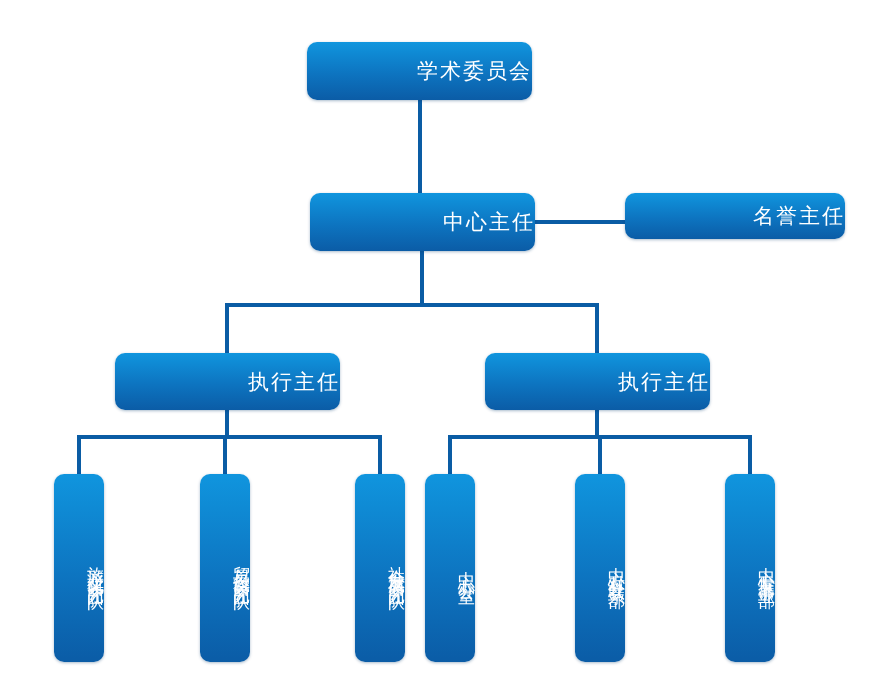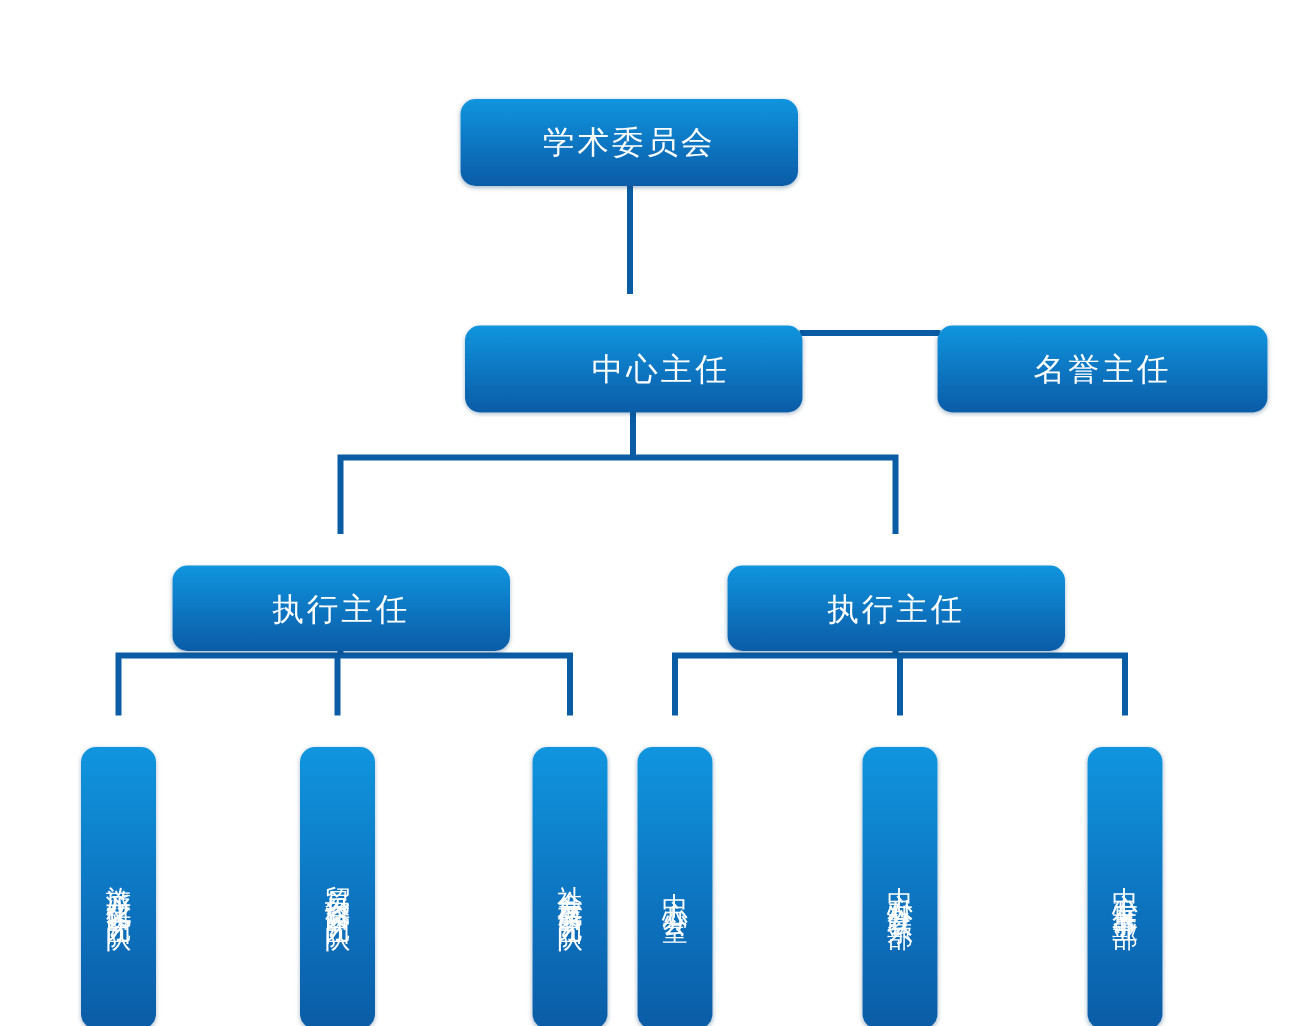--- a/index.html
+++ b/index.html
@@ -9,44 +9,43 @@
     font-family: "Liberation Sans", "DejaVu Sans", sans-serif;
     position: relative; overflow: hidden;
   }
   .stage { position: relative; width: 877px; height: 684px; }
 
   .connectors { position: absolute; left: 0; top: 0; z-index: 0; }
   .edge { fill: none; stroke: var(--connector, #0a5ca4); stroke-width: 4; }
 
   .node {
     position: absolute; z-index: 1;
-    display: flex; align-items: center; justify-content: center;
+    display: flex; align-items: center; justify-content: flex-end;
     color: var(--node-text, #ffffff);
     background: linear-gradient(180deg,
       var(--node-gradient-top, #1095de) 0%,
       var(--node-gradient-mid, #0d74c0) 55%,
       var(--node-gradient-bottom, #0b5ca6) 100%);
     border-radius: 10px;
     box-shadow: 0 1px 3px rgba(9, 60, 110, 0.35);
-    margin-top: 24px;
   }
   .h-node .label {
     font-size: 21px; letter-spacing: 2px; font-weight: 500;
   }
   .v-node .label {
     writing-mode: vertical-rl;
     text-orientation: upright;
     font-size: 17px; letter-spacing: 4px; line-height: 1;
     font-weight: 500;
   }
 
   
   #node-academic   { left: 307px; top: 42px;  width: 225px; height: 58px; }
   #node-director   { left: 310px; top: 193px; width: 225px; height: 58px; padding-left: 36px; }
-  #node-honorary   { left: 625px; top: 193px; width: 220px; height: 58px; }
+  #node-honorary   { left: 625px; top: 193px; width: 220px; height: 46px; }
   #node-exec-left  { left: 115px; top: 353px; width: 225px; height: 57px; }
   #node-exec-right { left: 485px; top: 353px; width: 225px; height: 57px; }
   #node-team-tourism { left: 54px;  top: 474px; width: 50px; height: 188px; }
   #node-team-trade   { left: 200px; top: 474px; width: 50px; height: 188px; }
   #node-team-social  { left: 355px; top: 474px; width: 50px; height: 188px; }
   #node-office       { left: 425px; top: 474px; width: 50px; height: 188px; }
   #node-liaison      { left: 575px; top: 474px; width: 50px; height: 188px; }
   #node-development  { left: 725px; top: 474px; width: 50px; height: 188px; }
 </style>
 </head>

